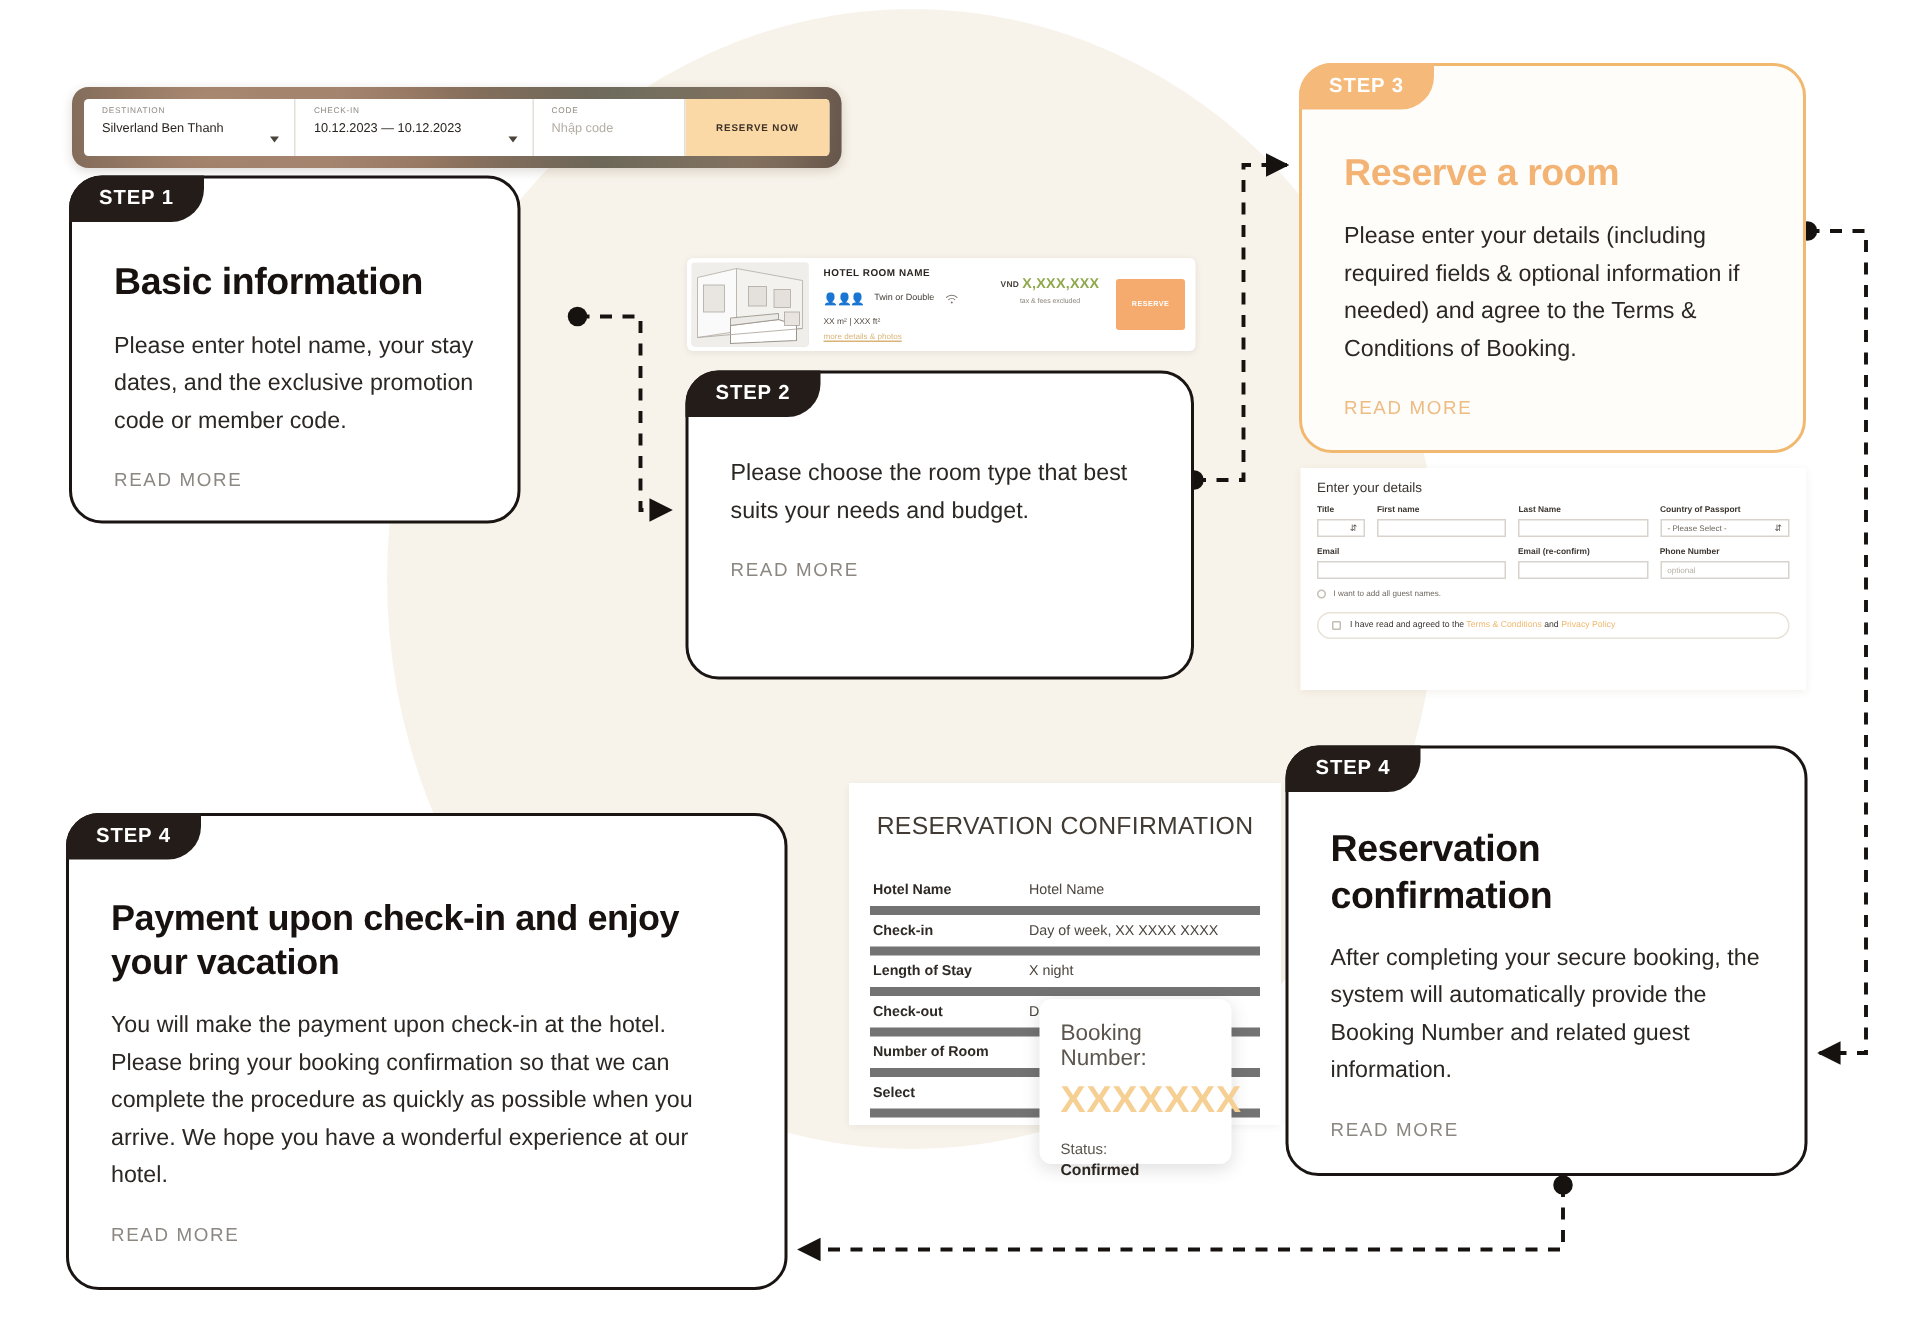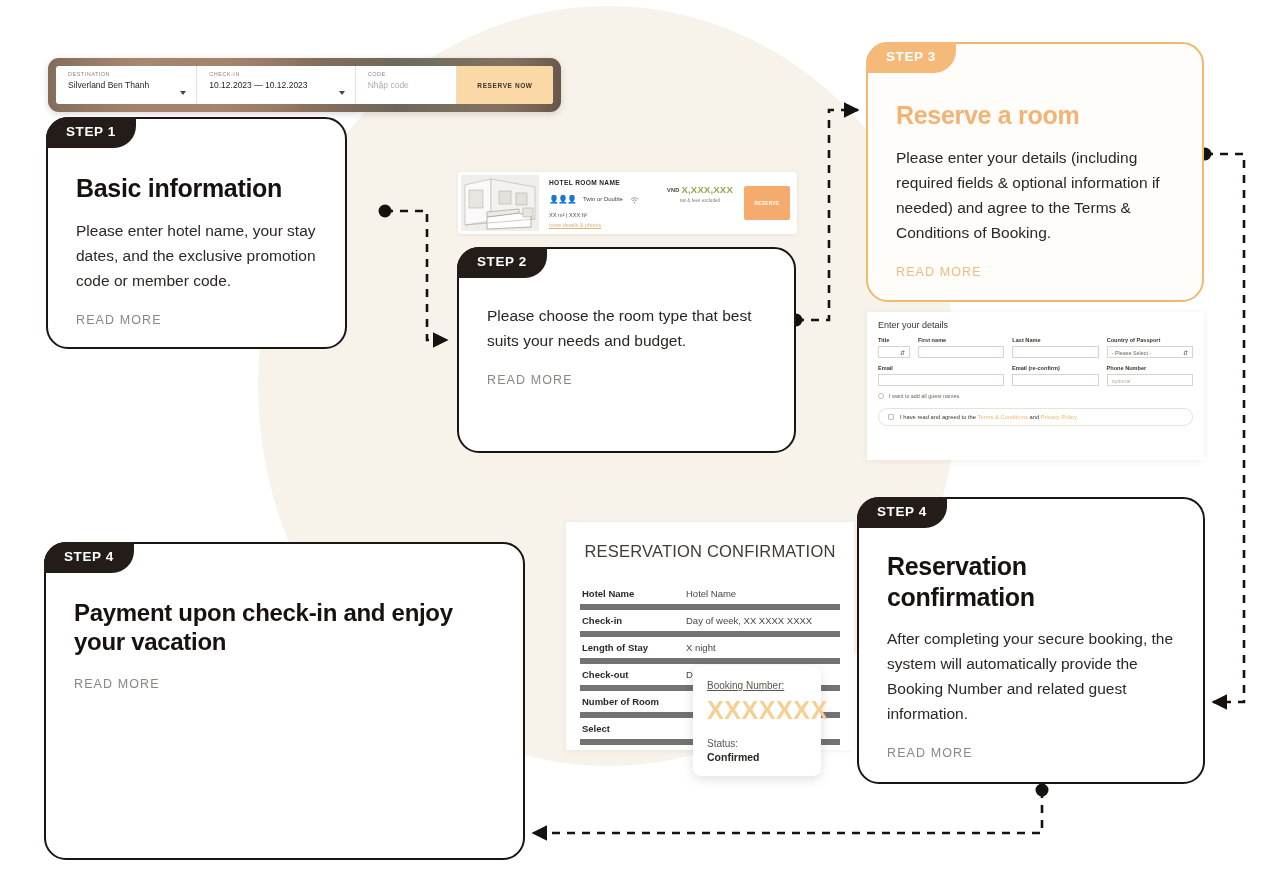--- a/index.html
+++ b/index.html
@@ -244,21 +244,21 @@
   .confirm-table td.k { font-weight: bold; color: #2e2924; width: 40%; }
   .booking-pop {
     position: absolute; left: 693px; top: 666px;
     width: 128px; height: 110px;
     background: #ffffff;
     border-radius: 8px;
     box-shadow: 0 3px 12px rgba(0,0,0,0.13);
     padding: 14px 14px 0 14px;
     z-index: 7;
   }
-  .bp-label { font-size: 10px; color: #5c564e; text-decoration: underline; }
+  .bp-label { font-size: 15px; color: #5c564e; }
   .bp-number {
     font-size: 25px; font-weight: bold; color: #f6cf93;
     letter-spacing: 0.6px; margin-top: 5px;
   }
   .bp-status-lbl { font-size: 10px; color: #5c564e; margin-top: 13px; }
   .bp-status { font-size: 10.5px; font-weight: bold; color: #2b2620; margin-top: 2px; }
 </style>
 </head>
 <body>
 
@@ -477,17 +477,18 @@
       <div class="card-title">Reservation confirmation</div>
       <div class="card-text">After completing your secure booking, the system will automatically provide the Booking Number and related guest information.</div>
       <div class="read-more">READ MORE</div>
     </div>
   </div>
 
   <div class="step-card" id="step5">
     <div class="step-tab">STEP 4</div>
     <div class="card-body">
       <div class="card-title">Payment upon check-in and enjoy your vacation</div>
+      <div class="card-text">You will make the payment upon check-in at the hotel. Please bring your booking confirmation so that we can complete the procedure as quickly as possible when you arrive. We hope you have a wonderful experience at our hotel.</div>
       <div class="read-more">READ MORE</div>
     </div>
   </div>
 
 </div>
 
 </body></html>

